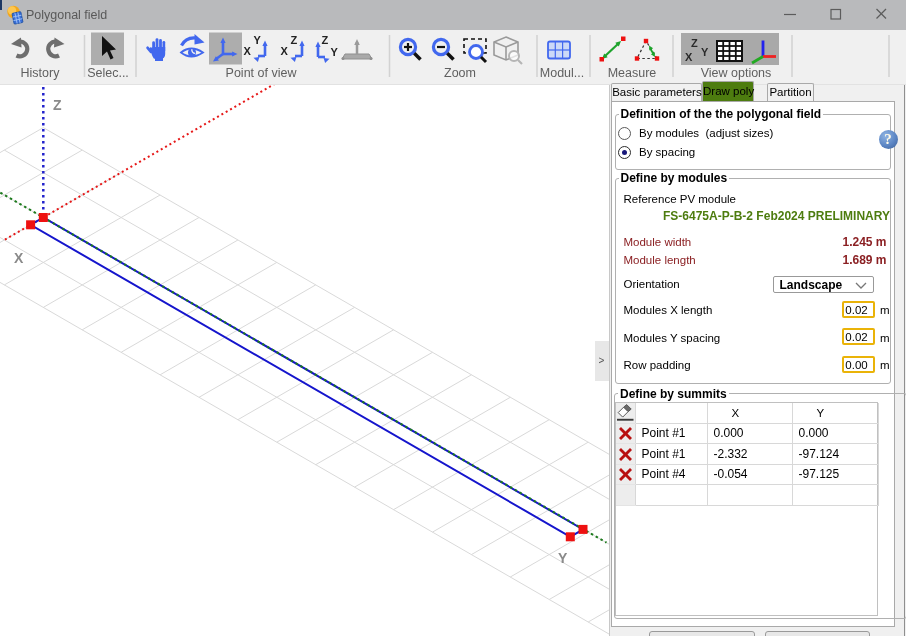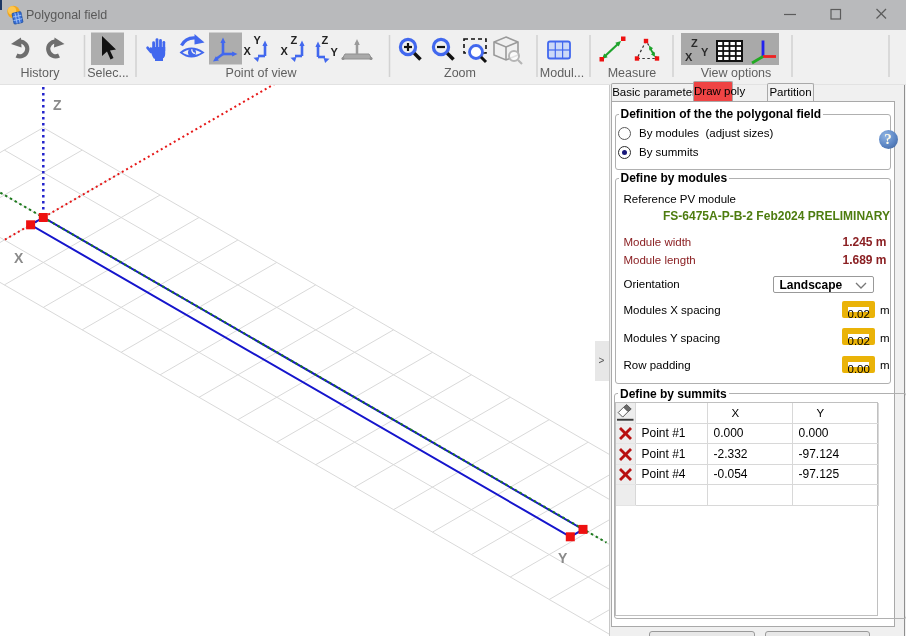--- a/index.html
+++ b/index.html
@@ -8,21 +8,21 @@
 .view { position:absolute; left:0; top:85px; width:610px; height:551px; background:#fff; }
 .tab { position:absolute; background:#f1f1f1; border:1px solid #a9a9a9; border-bottom:none; border-radius:2px 2px 0 0; font-size:11.5px; text-align:center; line-height:17px; white-space:nowrap; }
 .gb { position:absolute; border:1px solid #b0b0b0; border-radius:3px; }
 .gb legend { font-weight:bold; font-size:12px; margin-left:3px; padding:0 2px; }
 .radio { position:absolute; width:13px; height:13px; border:1px solid #595959; border-radius:50%; background:#fff; }
 .radio.sel { border-color:#2c2c2c; }
 .radio.sel::after { content:""; position:absolute; left:3px; top:3px; width:5px; height:5px; border-radius:50%; background:#17177a; }
 .rlab { position:absolute; font-size:11.5px;text-align:right; }
 .lab { position:absolute; font-size:11.5px; }
 .val { position:absolute; right:3px; font-size:12px; font-weight:bold; color:#8b2023; }
-.inp { position:absolute; left:226px; width:33px; height:17px; border:6px solid #eab308; border-radius:2px; background:#fff; font-size:11.5px; text-align:center; padding-right:3px; line-height:15px; }
+.inp { position:absolute; left:226px; width:33px; height:17px; border:2px solid #eab308; border-radius:2px; background:#fff; font-size:11.5px; text-align:center; padding-right:3px; line-height:15px; }
 .unit { position:absolute; left:264.5px; font-size:11.5px; }
 td.c0 { background:#ededed; border-right:1px solid #d8d8d8; border-bottom:1px solid #e4e4e4; }
 td.ch { border-right:1px solid #d8d8d8; border-bottom:1px solid #d8d8d8; font-size:11.5px; }
 td.cd { border-right:1px solid #d8d8d8; border-bottom:1px solid #d8d8d8; font-size:12px; padding-left:6px; }
 </style></head>
 <body>
 <div class="titlebar"></div>
 <svg width="906" height="30" viewBox="0 0 906 30" style="position:absolute;left:0;top:0">
 <rect x="0" y="0" width="2" height="10" fill="#1b3764"></rect>
 <circle cx="13.5" cy="12" r="6.2" fill="#f3a81c"></circle>
@@ -217,50 +217,50 @@
 </g>
 </svg>
   </div>
 
 <div style="position:absolute;left:610px;top:85px;width:296px;height:551px;background:#f0f0f0">
   <div style="position:absolute;left:-15.5px;top:256px;width:14px;height:40px;background:#e7e7e7;color:#555;font-size:10px;text-align:center;line-height:40px">&gt;</div>
   <div style="position:absolute;left:-1px;top:0;width:1px;height:551px;background:#c8c8c8"></div>
   <div style="position:absolute;left:293.5px;top:0;width:1px;height:551px;background:#8f8f8f"></div>
 
   <div class="tab" style="left:1.2px;top:-2px;width:91px;height:18px;line-height:17px">Basic parameters</div>
-  <div class="tab" style="left:83px;top:-4px;width:40px;height:20px;background:#ef4444;line-height:19px;z-index:3">Draw poly</div>
+  <div class="tab" style="left:92px;top:-4px;width:52px;height:20px;background:#4d7c0f;line-height:19px;z-index:3">Draw poly</div>
   <div class="tab" style="left:157px;top:-2px;width:47px;height:18px">Partition</div>
 
   <div style="position:absolute;left:0.5px;top:16px;width:284px;height:526px;background:#fff;border:1px solid #a9a9a9;z-index:2">
 
     <fieldset class="gb" style="left:3px;top:5px;width:276px;height:63px">
       <legend>Definition of the the polygonal field</legend>
       <div class="radio" style="left:2px;top:6px"></div>
       <div class="rlab" style="left:23.5px;top:6px">By modules&nbsp; (adjust sizes)</div>
       <div class="radio sel" style="left:2px;top:25px"></div>
-      <div class="rlab" style="left:23.5px;top:25px">By summits</div>
+      <div class="rlab" style="left:23.5px;top:25px">By spacing</div>
     </fieldset>
     <div style="position:absolute;left:267px;top:28px;width:19px;height:19px;border-radius:50%;background:radial-gradient(circle at 35% 30%,#8fb4e3,#5b85c4 55%,#3c5f96);z-index:4"></div>
     <div style="position:absolute;left:267px;top:28px;width:19px;height:19px;text-align:center;line-height:19px;color:#fffbe8;font-size:15px;font-weight:bold;z-index:5;font-family:'Liberation Serif',serif">?</div>
 
     <fieldset class="gb" style="left:3px;top:69px;width:276px;height:213px">
       <legend>Define by modules</legend>
       <div class="lab" style="left:8px;top:8px">Reference PV module</div>
       <div style="position:absolute;left:24px;top:24px;width:100%;text-align:center;font-weight:bold;font-size:12px;color:#4d7c0f">FS-6475A-P-B-2 Feb2024 PRELIMINARY</div>
       <div class="lab" style="left:8px;top:51px;color:#8b2023">Module width</div>
       <div class="val" style="top:50px">1.245 m</div>
       <div class="lab" style="left:8px;top:69px;color:#8b2023">Module length</div>
       <div class="val" style="top:68px">1.689 m</div>
       <div class="lab" style="left:8px;top:93px">Orientation</div>
       <div style="position:absolute;left:157px;top:91px;width:101px;height:17px;background:#fff;border:1px solid #999;border-radius:2px;font-weight:bold;font-size:12px;line-height:16px;padding-left:6px">Landscape
         <svg width="12" height="8" style="position:absolute;right:6px;top:5px">
             <polyline points="1,1 6,6 11,1" fill="none" stroke="#777" stroke-width="1.3"></polyline>
           </svg>
       </div>
-      <div class="lab" style="left:8px;top:119px">Modules X spacing</div>
+      <div class="lab" style="left:8px;top:119px">Modules X length</div>
       <div class="inp" style="top:116px">0.02</div>
         <div class="unit" style="top:119px">m</div>
       <div class="lab" style="left:8px;top:147px">Modules Y spacing</div>
       <div class="inp" style="top:143px">0.02</div>
         <div class="unit" style="top:147px">m</div>
       <div class="lab" style="left:8px;top:174px">Row padding</div>
       <div class="inp" style="top:171px">0.00</div>
         <div class="unit" style="top:174px">m</div>
     </fieldset>
 

